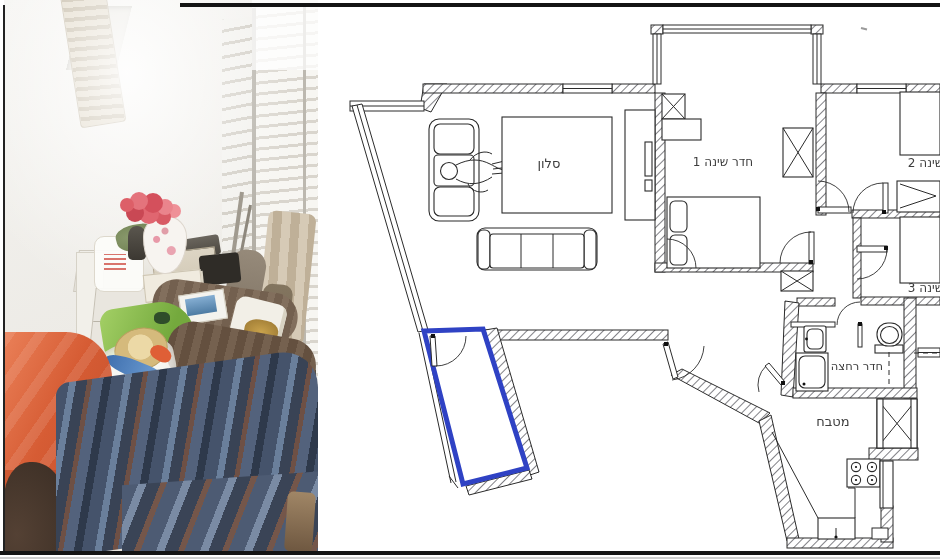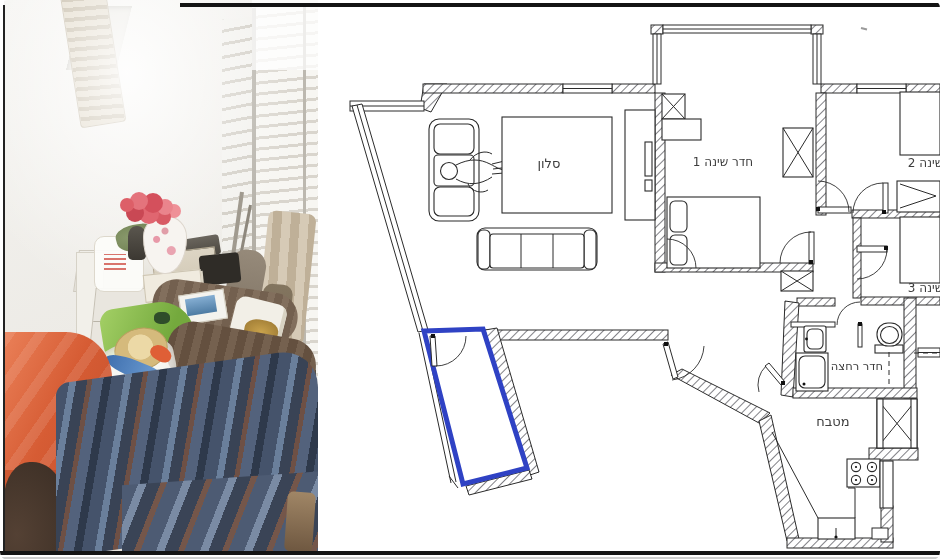--- a/index.html
+++ b/index.html
@@ -1,17 +1,17 @@
 <!DOCTYPE html>
 <html><head>
 <meta charset="utf-8">
 <style>
   html,body{margin:0;padding:0;background:#fff;}
   .screen{position:relative;width:940px;height:560px;background:#ffffff;overflow:hidden;
-          font-family:"DejaVu Sans",sans-serif;border-radius:8px;}
+          font-family:"DejaVu Sans",sans-serif;}
   
   .frame-top{position:absolute;left:180px;top:3px;width:760px;height:4px;background:#141414;}
   .frame-bottom{position:absolute;left:0;top:551px;width:940px;height:4px;background:#141414;}
   .frame-bottom-shadow{position:absolute;left:0;top:557px;width:940px;height:2px;background:#cfcfcf;}
   .frame-left{position:absolute;left:3px;top:5px;width:2px;height:546px;background:#222;}
 
   
   .photo{position:absolute;left:4px;top:0;width:314px;height:551px;overflow:hidden;
          background:linear-gradient(160deg,#f5f4f1 0%,#edebe6 55%,#e3e0d9 100%);}
   .photo div{position:absolute;}

